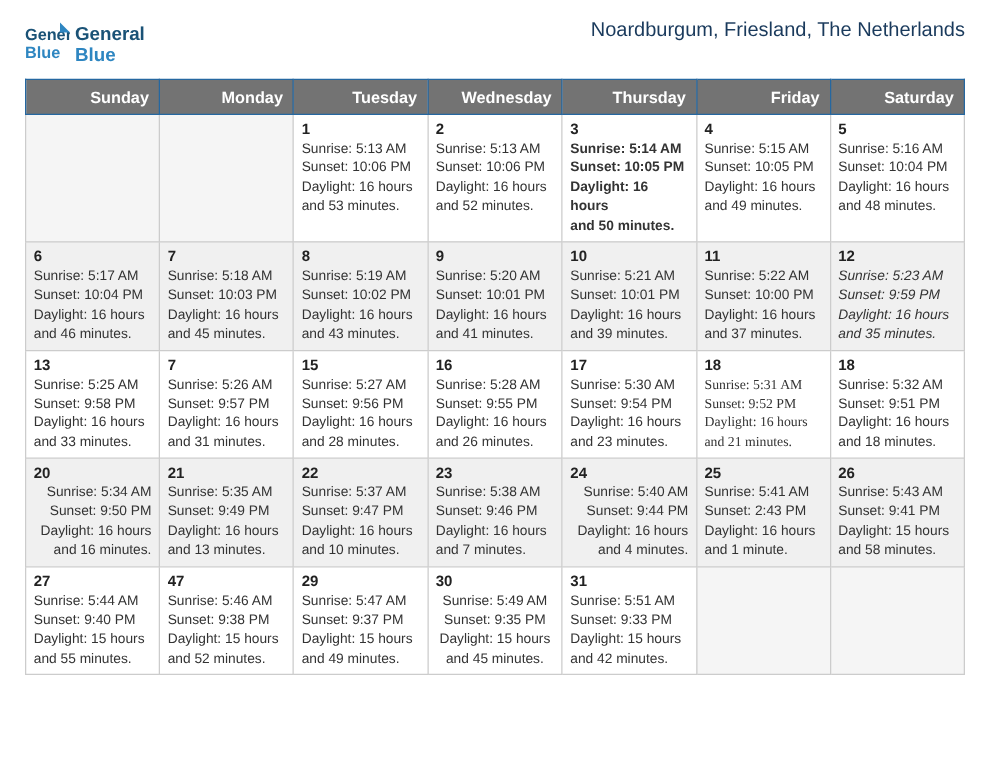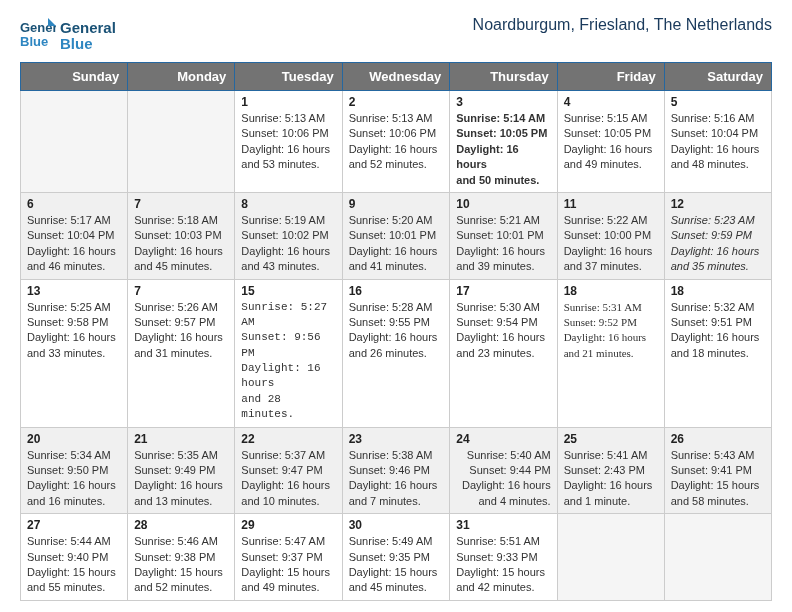--- a/index.html
+++ b/index.html
@@ -216,21 +216,21 @@
           </td>
           <td>
             <span class="day-number">7</span>
             <div class="day-info" style="white-space: pre-line;">Sunrise: 5:26 AM
 Sunset: 9:57 PM
 Daylight: 16 hours
 and 31 minutes.</div>
           </td>
           <td>
             <span class="day-number">15</span>
-            <div class="day-info" style="white-space: pre-line; font-family: Liberation Mono, monospace;">Sunrise: 5:27 AM
+            <div class="day-info" style="white-space: pre-line;">Sunrise: 5:27 AM
 Sunset: 9:56 PM
 Daylight: 16 hours
 and 28 minutes.</div>
           </td>
           <td>
             <span class="day-number">16</span>
             <div class="day-info" style="white-space: pre-line;">Sunrise: 5:28 AM
 Sunset: 9:55 PM
 Daylight: 16 hours
 and 26 minutes.</div>
@@ -253,21 +253,21 @@
             <span class="day-number">18</span>
             <div class="day-info" style="white-space: pre-line;">Sunrise: 5:32 AM
 Sunset: 9:51 PM
 Daylight: 16 hours
 and 18 minutes.</div>
           </td>
         </tr>
         <tr class="row-shaded">
           <td>
             <span class="day-number">20</span>
-            <div class="day-info" style="white-space: pre-line;">Sunrise: 5:34 AM
+            <div class="day-info" style="white-space: pre-line; text-align: right;">Sunrise: 5:34 AM
 Sunset: 9:50 PM
 Daylight: 16 hours
 and 16 minutes.</div>
           </td>
           <td>
             <span class="day-number">21</span>
             <div class="day-info" style="white-space: pre-line;">Sunrise: 5:35 AM
 Sunset: 9:49 PM
 Daylight: 16 hours
 and 13 minutes.</div>
@@ -310,36 +310,36 @@
         </tr>
         <tr>
           <td>
             <span class="day-number">27</span>
             <div class="day-info" style="white-space: pre-line;">Sunrise: 5:44 AM
 Sunset: 9:40 PM
 Daylight: 15 hours
 and 55 minutes.</div>
           </td>
           <td>
-            <span class="day-number">28</span>
+            <span class="day-number">47</span>
             <div class="day-info" style="white-space: pre-line;">Sunrise: 5:46 AM
 Sunset: 9:38 PM
 Daylight: 15 hours
 and 52 minutes.</div>
           </td>
           <td>
             <span class="day-number">29</span>
             <div class="day-info" style="white-space: pre-line;">Sunrise: 5:47 AM
 Sunset: 9:37 PM
 Daylight: 15 hours
 and 49 minutes.</div>
           </td>
           <td>
             <span class="day-number">30</span>
-            <div class="day-info" style="white-space: pre-line;">Sunrise: 5:49 AM
+            <div class="day-info" style="white-space: pre-line; text-align: center;">Sunrise: 5:49 AM
 Sunset: 9:35 PM
 Daylight: 15 hours
 and 45 minutes.</div>
           </td>
           <td>
             <span class="day-number">31</span>
             <div class="day-info" style="white-space: pre-line;">Sunrise: 5:51 AM
 Sunset: 9:33 PM
 Daylight: 15 hours
 and 42 minutes.</div>

